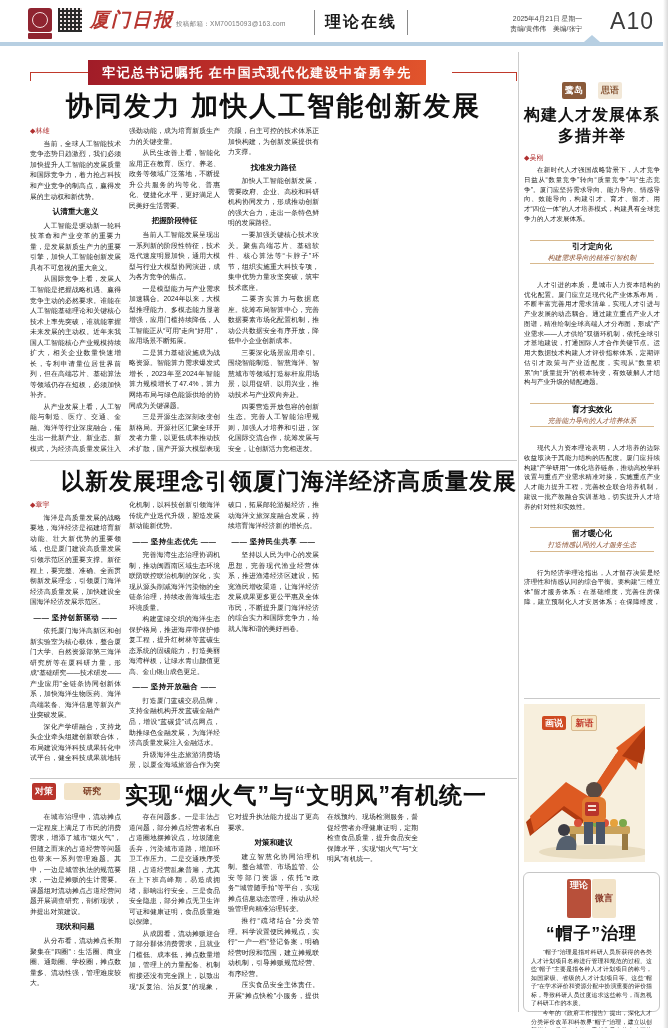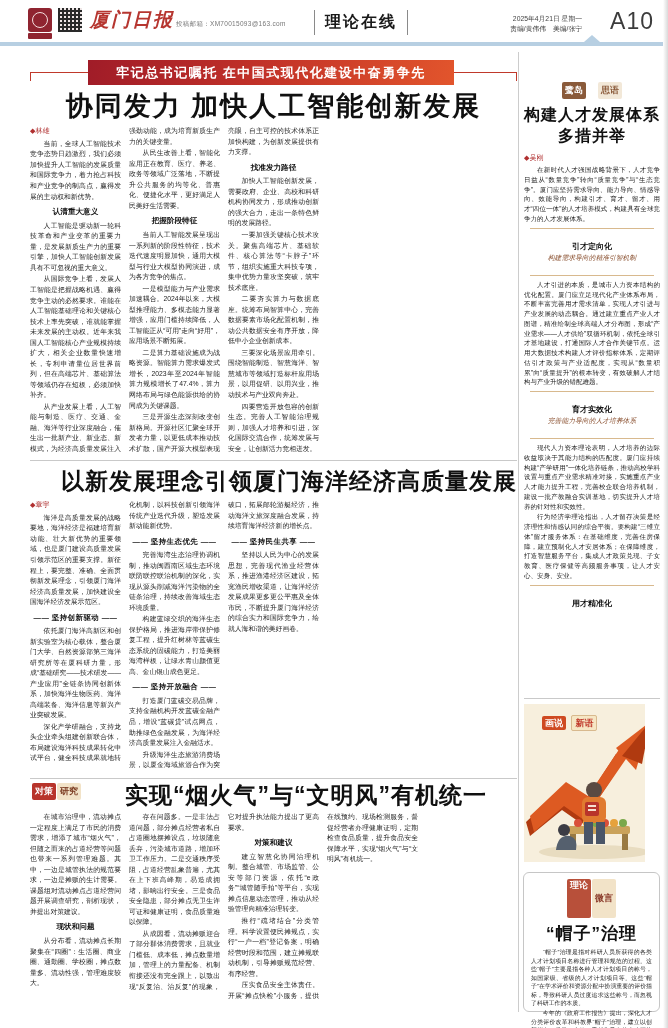--- a/index.html
+++ b/index.html
@@ -25,57 +25,57 @@
   .bluebar{position:absolute;top:42px;left:0;width:668px;height:4px;background:#b7cfe2;}
   .bluebar-notch{position:absolute;top:35px;left:584px;width:0;height:0;
         border-left:8px solid transparent;border-right:8px solid transparent;border-bottom:7px solid #b7cfe2;}
   
   .vrule-main{position:absolute;left:518px;top:52px;width:1px;height:960px;background:#cccccc;}
   .hrule{position:absolute;left:30px;width:487px;height:1px;background:#c9c9c9;}
   .hrule-r{position:absolute;left:524px;width:136px;height:1px;background:#c9c9c9;}
   
   .banner-line{position:absolute;top:72px;height:1px;background:#c0392b;}
   .banner-tick{position:absolute;top:72px;width:1px;height:9px;background:#c0392b;}
-  .banner{position:absolute;left:88px;top:60px;width:366px;height:25px;line-height:25px;text-align:center;
+  .banner{position:absolute;left:88px;top:60px;width:338px;height:25px;line-height:25px;text-align:center;
         color:#fff;font-size:13px;font-weight:bold;letter-spacing:1.5px;
         background:linear-gradient(100deg,#a01c28 0%,#c03028 45%,#e2552c 100%);}
   .headline-a{position:absolute;left:30px;top:88px;width:487px;text-align:center;
         font-size:27px;font-weight:900;color:#101010;letter-spacing:2px;}
   .cols-a{position:absolute;left:30px;top:126px;width:487px;height:330px;overflow:hidden;
         column-count:5;column-gap:8px;column-fill:auto;
         font-size:6.8px;line-height:1.55;text-align:justify;color:#242424;}
   
   .headline-b{position:absolute;left:30px;top:466px;width:487px;text-align:right;
         font-size:23px;font-weight:900;color:#101010;letter-spacing:1px;}
   .cols-b{position:absolute;left:30px;top:500px;width:487px;height:272px;overflow:hidden;
         column-count:5;column-gap:8px;column-fill:auto;
         font-size:6.8px;line-height:1.55;text-align:justify;color:#242424;}
   
   .c-head{position:absolute;left:32px;top:782px;width:485px;height:26px;}
-  .badge{display:inline-flex;vertical-align:middle;}
+  .badge{display:inline-flex;vertical-align:middle;gap:7px;}
   .badge .b1{background:#b8342b;color:#fff;font-size:9px;font-weight:bold;padding:2px 3px;border-radius:2px;}
-  .badge .b2{background:#f2e3c8;color:#7a3a20;font-size:9px;font-weight:bold;padding:2px 3px;border-radius:2px;margin-left:1px;}
+  .badge .b2{background:#f2e3c8;color:#7a3a20;font-size:9px;font-weight:bold;padding:2px 19px;border-radius:2px;margin-left:1px;}
   .headline-c{position:absolute;left:96px;top:780px;width:420px;text-align:center;
         font-size:23px;font-weight:900;color:#101010;letter-spacing:1px;}
   .cols-c{position:absolute;left:30px;top:812px;width:487px;height:198px;overflow:hidden;
         column-count:5;column-gap:8px;column-fill:auto;
         font-size:6.8px;line-height:1.55;text-align:justify;color:#242424;}
   
   .blk-p{text-indent:2em;margin:0 0 1px 0;}
   .blk-by{color:#b03030;margin:0 0 2px 0;font-size:7px;}
   .blk-h{font-weight:bold;text-align:center;font-size:7.6px;margin:4px 0 3px 0;color:#111;}
   .blk-hd{font-weight:bold;text-align:center;font-size:7.4px;margin:4px 0 3px 0;color:#111;letter-spacing:.5px;}
   
   .rcol{position:absolute;left:524px;top:52px;width:136px;}
   .rbadge{display:flex;justify-content:center;margin-top:30px;}
   .rbadge .b1{background:#8a5a3a;color:#fff;font-size:9px;font-weight:bold;padding:2px 3px;border-radius:2px;}
   .rbadge .b2{background:#f2e8d8;color:#8a5a3a;font-size:9px;font-weight:bold;padding:2px 3px;border-radius:2px;margin-left:12px;}
   .headline-r{margin-top:6px;text-align:center;font-size:16px;font-weight:900;color:#101010;line-height:1.3;letter-spacing:1px;}
   .talent-flow{margin-top:6px;height:455px;overflow:hidden;font-size:6.5px;line-height:1.5;text-align:justify;color:#242424;}
-  .sub-box{border-top:1px solid #d8b98e;border-bottom:1px solid #d8b98e;margin:4px 6px;padding:12px 0;}
+  .sub-box{border-top:1px solid #d8b98e;border-bottom:1px solid #d8b98e;margin:16px 6px;padding:0 0;}
   .sub-box-title{font-weight:bold;text-align:center;font-size:8px;color:#111;}
   .sub-box-sub{text-align:center;font-size:6.8px;color:#8a5030;font-family:"Liberation Serif","DejaVu Serif",serif;font-style:italic;}
   
   .cartoon{position:absolute;left:524px;top:704px;width:121px;height:158px;background:#f7efdd;overflow:hidden;}
   .cbadge{position:absolute;left:18px;top:8px;z-index:2;}
   .cbadge .b1{background:#cf4a22;color:#fff;font-size:9px;font-weight:bold;padding:2px 3px;border-radius:2px;}
   .cbadge .b2{background:#f6e6c4;color:#c0392b;font-size:9px;font-weight:bold;padding:2px 3px;border-radius:2px;margin-left:1px;border:0.5px solid #d8b98e;}
   
   .weiyan{position:absolute;left:523px;top:872px;width:137px;height:140px;border:1px solid #c6c6c6;border-radius:6px;box-sizing:border-box;padding:4px 7px;}
   .wbadge{display:flex;justify-content:center;margin-top:2px;}
@@ -191,20 +191,24 @@
         <div class="sub-box">
           <div class="sub-box-title">引才定向化</div>
           <div class="sub-box-sub">构建需求导向的精准引智机制</div>
         </div>
         <div class="blk-p">人才引进的本质，是城市人力资本结构的优化配置。厦门应立足现代化产业体系布局，不断丰富完善用才需求清单，实现人才引进与产业发展的动态耦合。通过建立重点产业人才图谱，精准绘制全球高端人才分布图，形成“产业需求——人才供给”双循环机制，依托全球引才基地建设，打通国际人才合作关键节点。运用大数据技术构建人才评价指标体系，定期评估引才政策与产业适配度，实现从“数量积累”向“质量提升”的根本转变，有效破解人才结构与产业升级的错配难题。</div>
         <div class="sub-box">
           <div class="sub-box-title">育才实效化</div>
           <div class="sub-box-sub">完善能力导向的人才培养体系</div>
         </div>
         <div class="blk-p">现代人力资本理论表明，人才培养的边际收益取决于其能力结构的匹配度。厦门应持续构建“产学研用”一体化培养链条，推动高校学科设置与重点产业需求精准对接，实施重点产业人才能力提升工程，完善校企联合培养机制，建设一批产教融合实训基地，切实提升人才培养的针对性和实效性。</div>
+        <div class="sub-box">
+          <div class="sub-box-title">留才暖心化</div>
+          <div class="sub-box-sub">打造情感认同的人才服务生态</div>
+        </div>
         <div class="blk-p">行为经济学理论指出，人才留存决策是经济理性和情感认同的综合平衡。要构建“三维立体”留才服务体系：在基础维度，完善住房保障，建立预制化人才安居体系；在保障维度，打造智慧服务平台，集成人才政策兑现、子女教育、医疗保健等高频服务事项，让人才安心、安身、安业。</div>
         <div class="sub-box">
           <div class="sub-box-title">用才精准化</div>
           <div class="sub-box-sub">创新效能导向的人才配置机制</div>
         </div>
       </div>
   </div>
 
   <div class="cartoon">
     <div class="cbadge">

